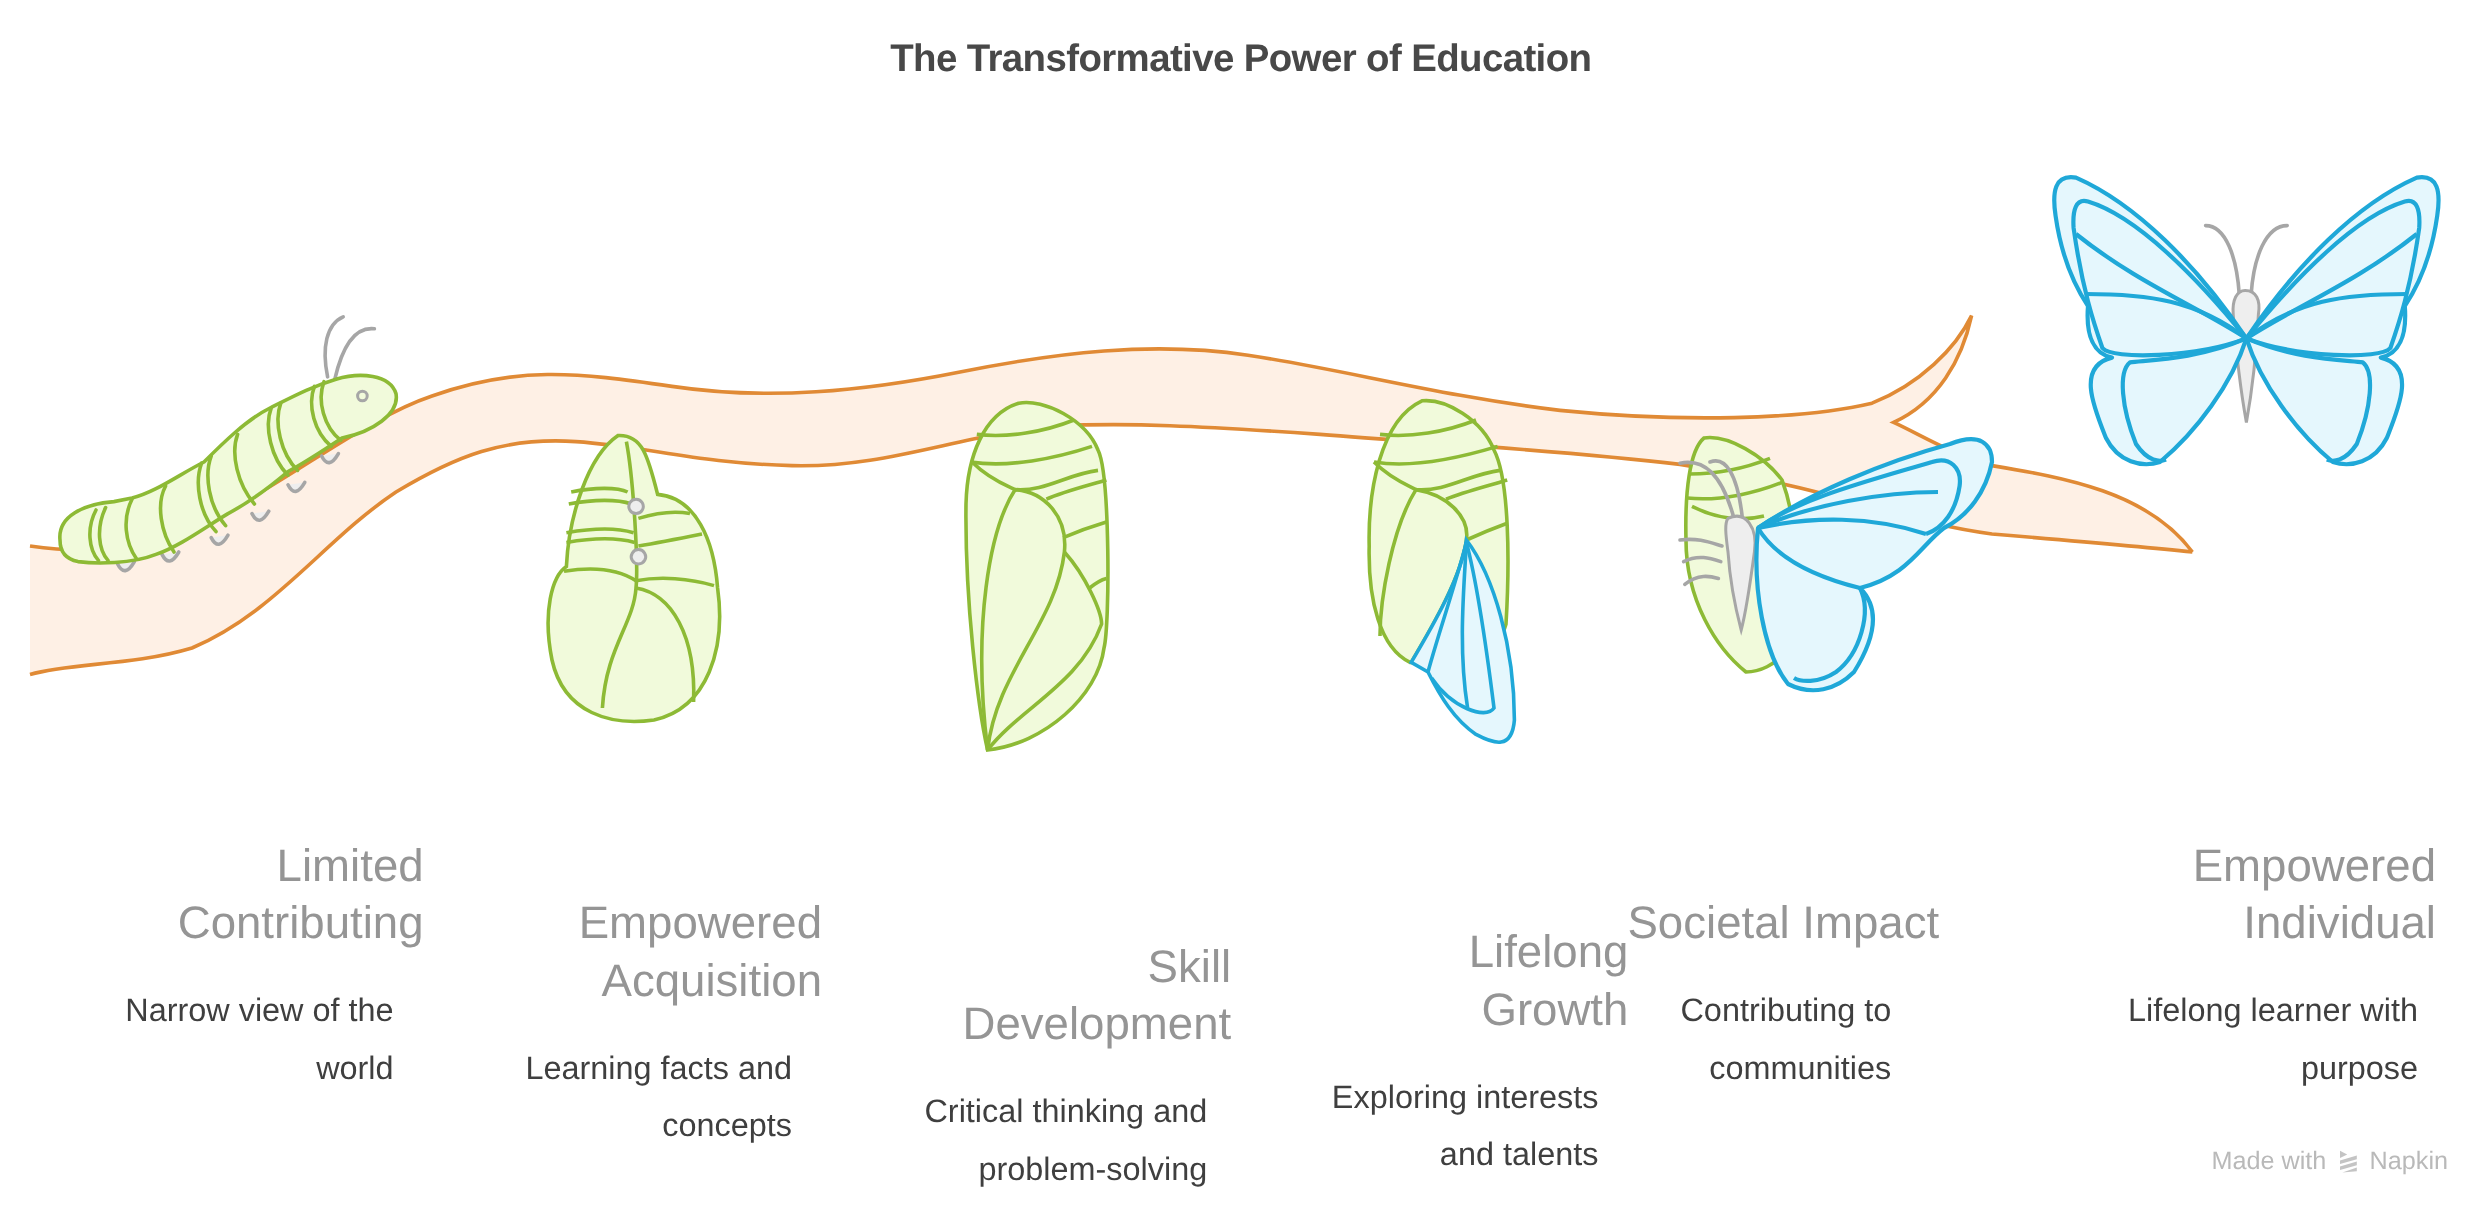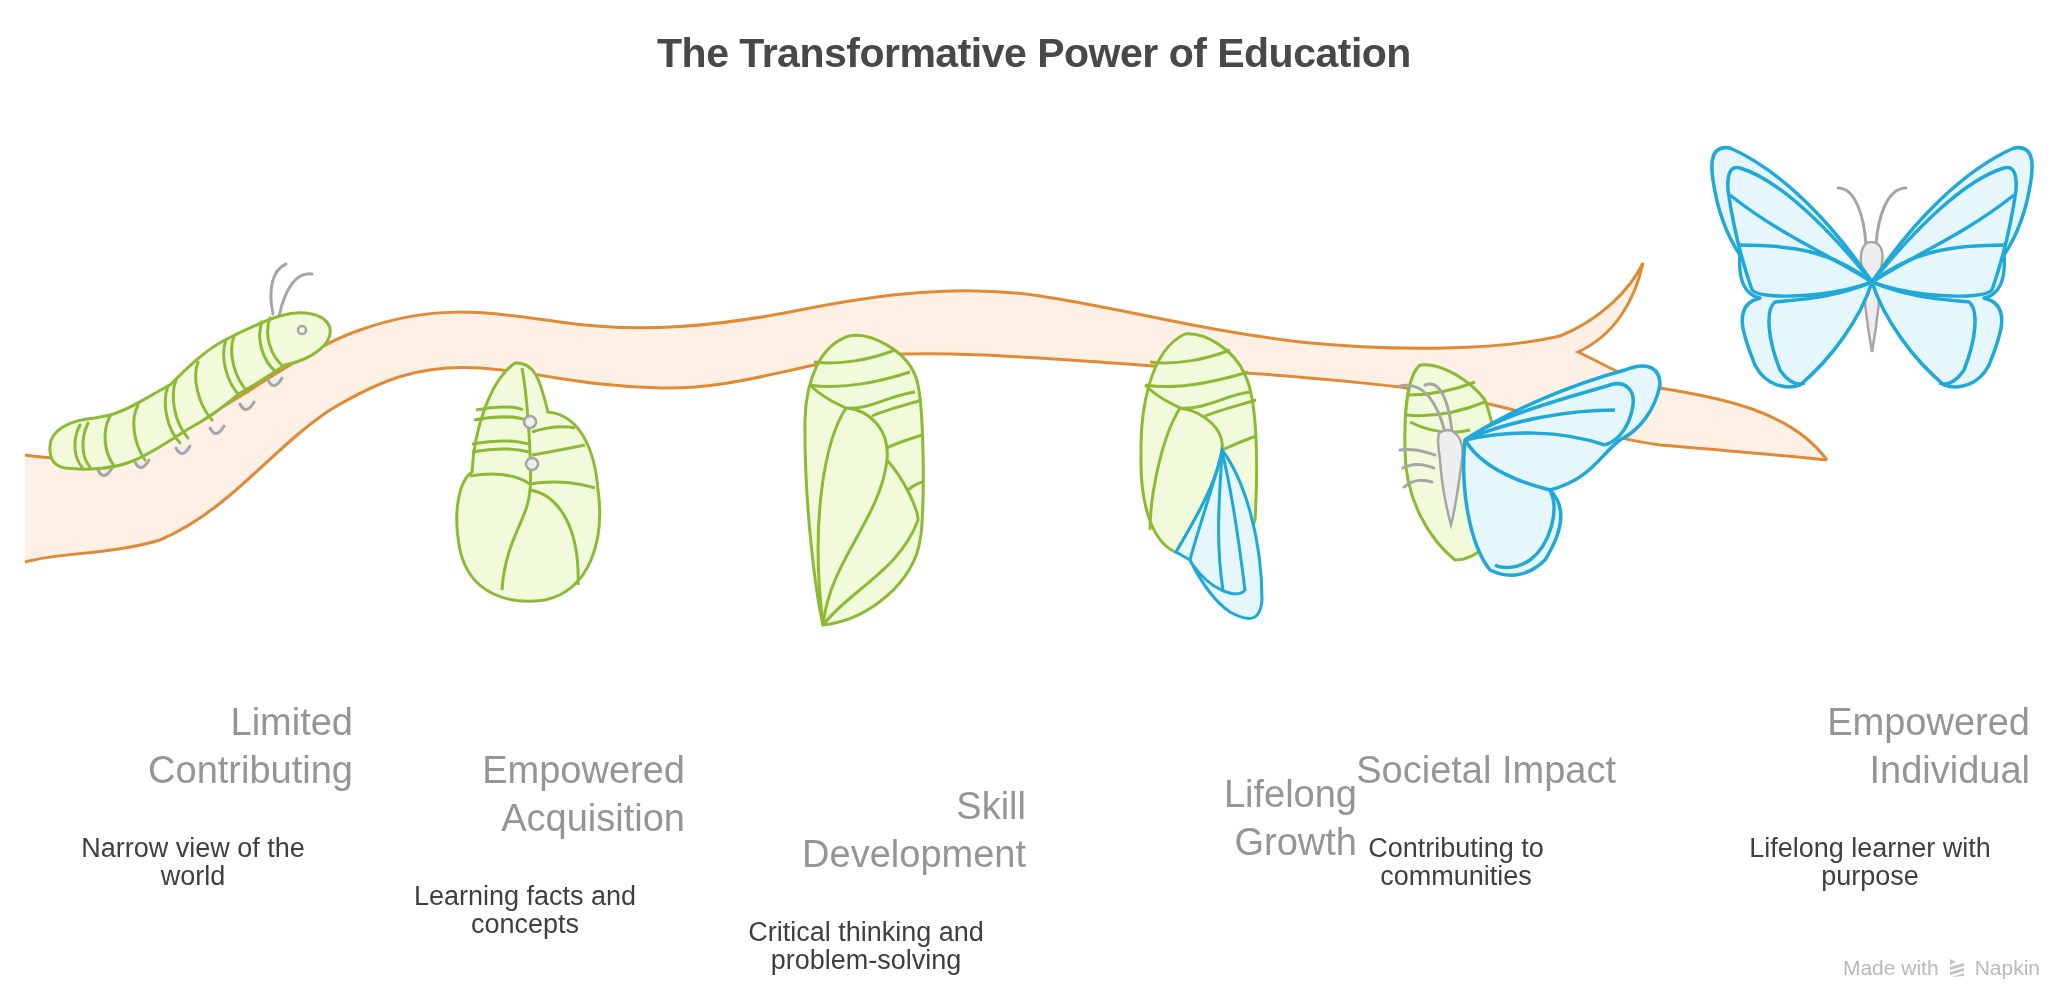--- a/index.html
+++ b/index.html
@@ -1,23 +1,23 @@
 <!DOCTYPE html>
 <html><head>
 <meta charset="utf-8">
 <style>
   html, body { margin: 0; padding: 0; background: #ffffff; }
   body { width: 2068px; height: 1006px; position: relative; overflow: hidden;
          font-family: "Liberation Sans", "DejaVu Sans", sans-serif; }
   .title { position: absolute; left: 0; width: 2068px; top: 30px; text-align: center;
-           font-size: 41px; font-weight: bold; color: #484848; letter-spacing: -0.5px; }
+           font-size: 32px; font-weight: bold; color: #484848; letter-spacing: -0.5px; }
   svg.art { position: absolute; left: 0; top: 0; }
   .stage { position: absolute; width: 320px; text-align: center; }
   .stage .heading { color: #959595; font-size: 38px; line-height: 48px; text-align: right; }
-  .stage .desc { color: #3f3f3f; font-size: 27px; line-height: 28px; margin-top: 40px; }
+  .stage .desc { color: #3f3f3f; font-size: 27px; line-height: 48px; margin-top: 24px; text-align: right; }
   .footer { position: absolute; right: 28px; top: 956px; color: #b9b9b9; font-size: 21px;
             display: flex; align-items: center; gap: 8px; text-align: right; }
   .footer .napkin-icon { display: inline-block; width: 20px; height: 22px; }
 </style>
 </head>
 <body>
 
 <div class="title">The Transformative Power of Education</div>
 
 <svg class="art" width="2068" height="1006" viewBox="0 0 2068 1006">
@@ -195,20 +195,21 @@
     <div>Development</div>
   </div>
   <div class="desc" style="width:280px;margin-left:20px;margin-right:20px;">Critical thinking and problem-solving</div>
 </div>
 
 <div class="stage" style="left:1037px; top:770px;">
   <div class="heading">
     <div>Lifelong</div>
     <div>Growth</div>
   </div>
+  <div class="desc" style="width:270px;margin-left:25px;margin-right:25px;">Exploring interests and talents</div>
 </div>
 
 <div class="stage" style="left:1296px; top:746px;">
   <div class="heading">
     <div>Societal Impact</div>
   </div>
   <div class="desc" style="width:240px;margin-left:40px;margin-right:40px;">Contributing to communities</div>
 </div>
 
 <div class="stage" style="left:1710px; top:698px;">

